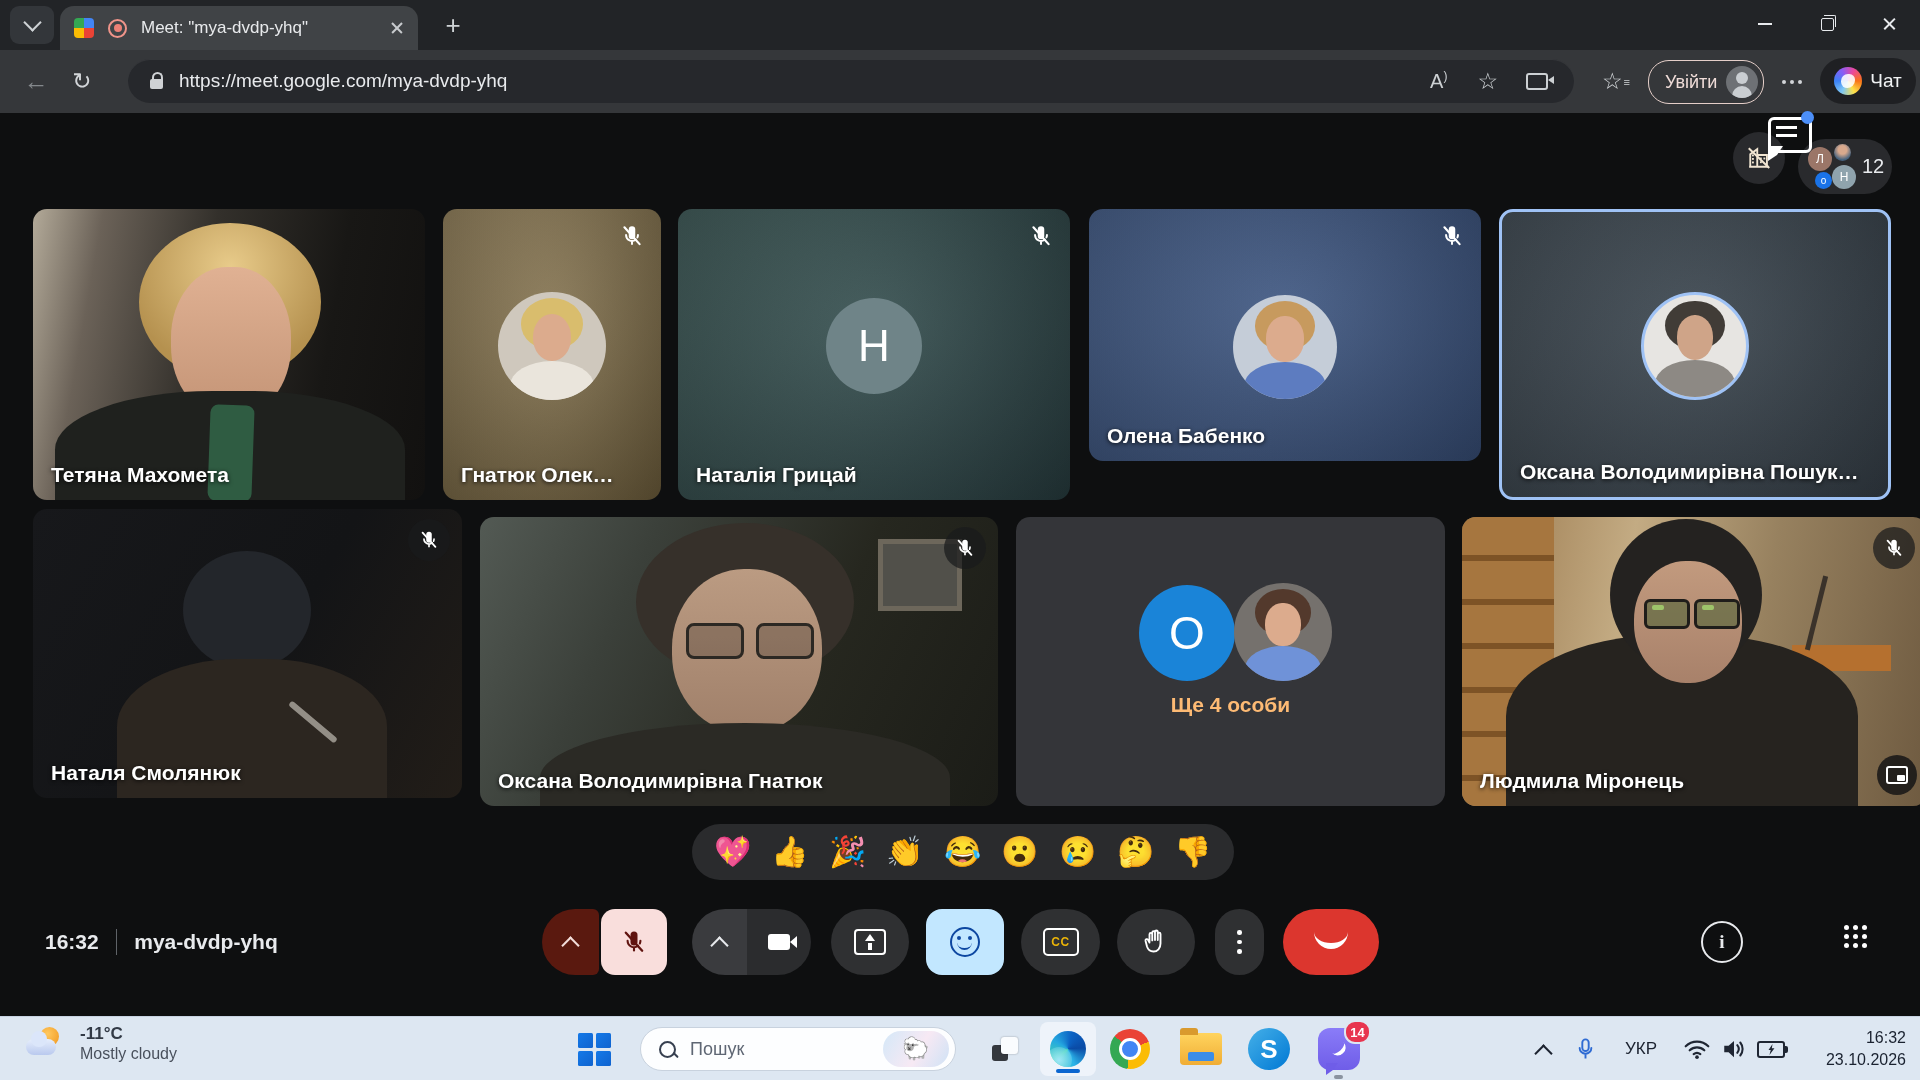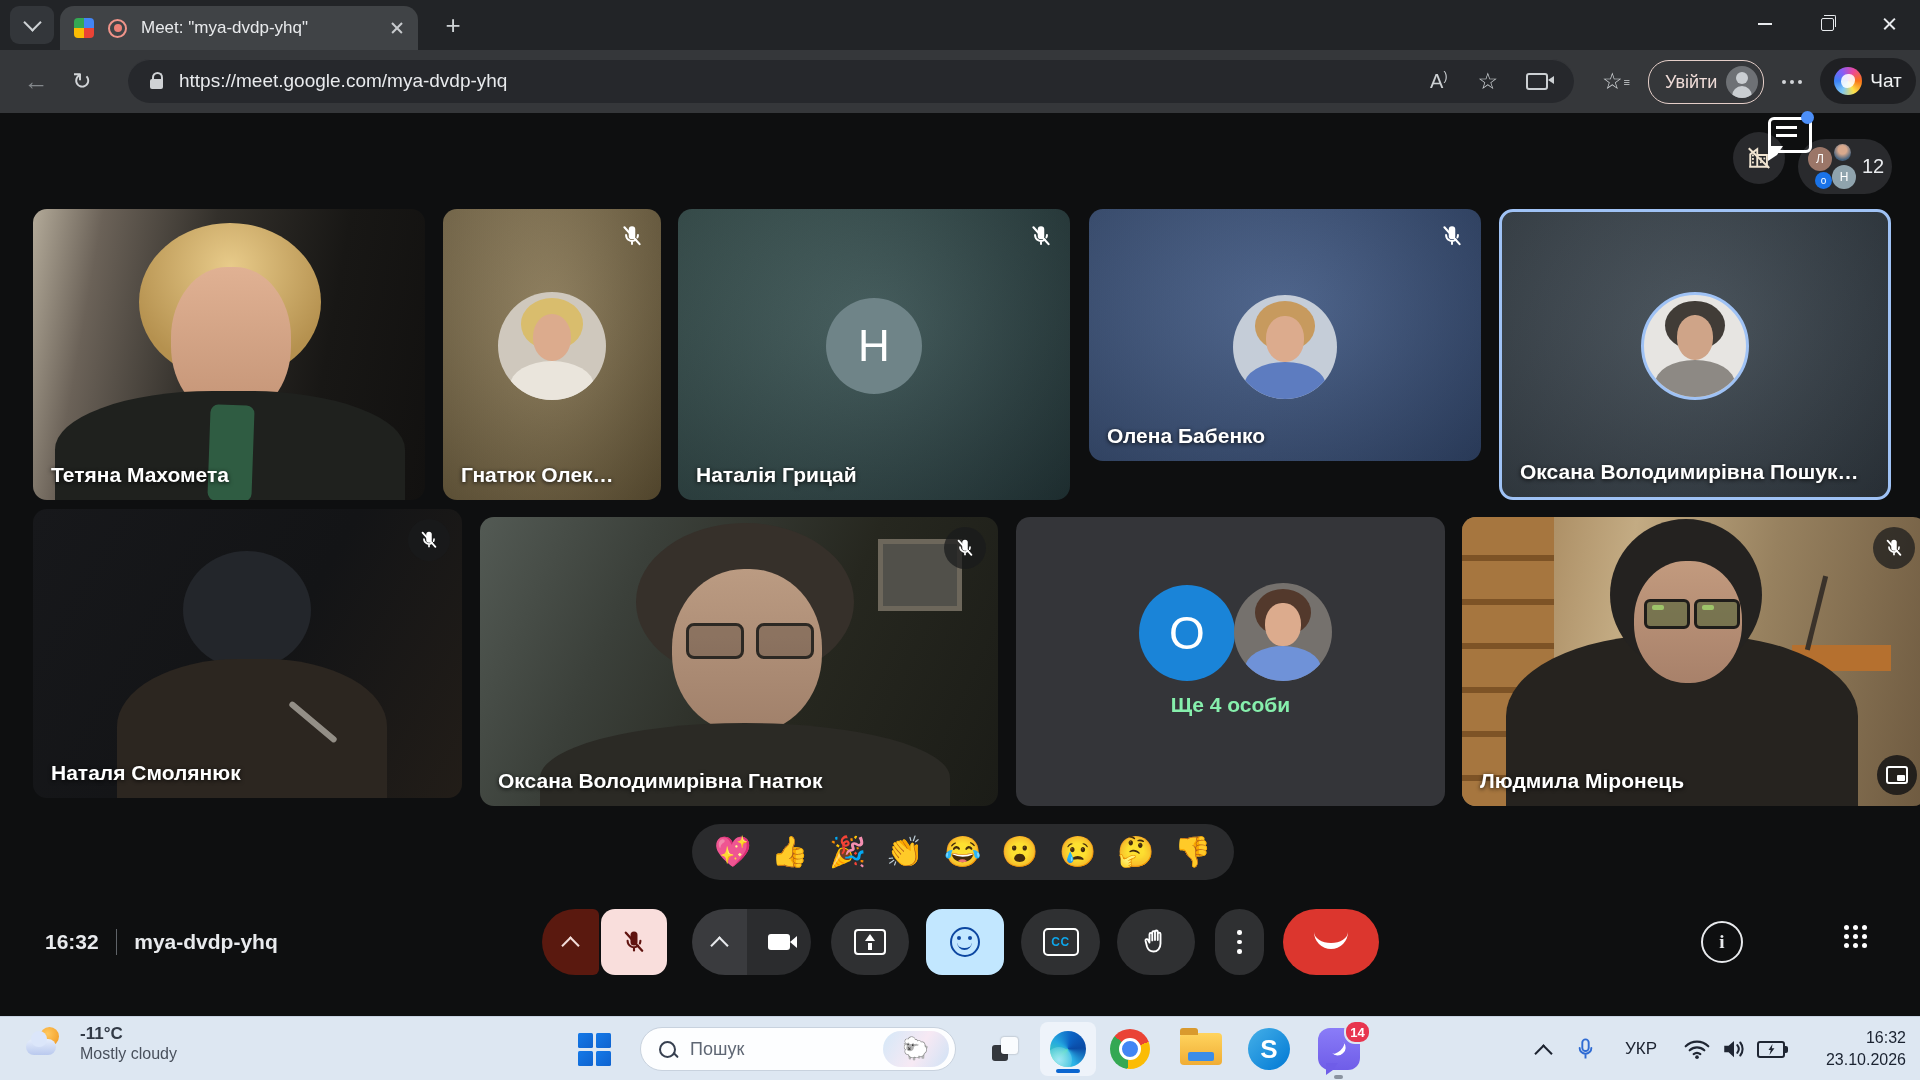--- a/index.html
+++ b/index.html
@@ -104,21 +104,21 @@
   .art{position:absolute;inset:0;}
   .art i{position:absolute;display:block;}
   .t1{background:linear-gradient(100deg,#b3aa99 0%,#6b6258 16%,#33302b 42%,#181715 72%,#121110 100%);}
   .t6{background:linear-gradient(120deg,#17181b 0%,#131416 55%,#221d18 100%);}
   .t7{background:linear-gradient(115deg,#535a54 0%,#3b403a 28%,#26271f 62%,#1b1c17 100%);}
   .t9{background:linear-gradient(100deg,#7d6747 0%,#ab8d63 16%,#c3ab83 34%,#97815f 62%,#6e5a40 100%);padding-left:36px;}
   .pip{position:absolute;right:10px;bottom:11px;width:40px;height:40px;border-radius:50%;background:rgba(18,18,20,.82);
        display:flex;align-items:center;justify-content:center;z-index:6;}
   .pipg{width:18px;height:14px;border:2px solid #fff;border-radius:3px;position:relative;}
   .pipg::after{content:"";position:absolute;right:1px;bottom:1px;width:8px;height:6px;background:#fff;border-radius:1px;}
-  .moretile-label{position:absolute;left:0;right:0;top:176px;text-align:center;color:#86efac;font-size:21px;font-weight:bold;}
+  .moretile-label{position:absolute;left:0;right:0;top:176px;text-align:center;color:#fdba74;font-size:21px;font-weight:bold;}
 
   
   .reactbar{position:absolute;left:692px;top:711px;width:542px;height:56px;border-radius:28px;background:#2a2b2d;
             display:flex;align-items:center;justify-content:space-around;padding:0 12px;box-sizing:border-box;}
   .emoji{font-size:30px;line-height:56px;}
 
   
   .ctl{position:absolute;top:796px;height:66px;border-radius:33px;background:#2f3032;display:flex;align-items:center;justify-content:center;}
   .meta{position:absolute;left:45px;top:796px;height:66px;display:flex;align-items:center;color:#e8eaed;font-size:21px;font-weight:bold;}
   .meta .div{width:1.5px;height:26px;background:#5f6368;margin:0 17px;}
@@ -135,21 +135,21 @@
   .present{left:831px;width:78px;}
   .presbox{width:28px;height:22px;border:2.5px solid #fff;border-radius:4px;display:flex;align-items:center;justify-content:center;position:relative;}
   .presbox::before{content:"";border-left:5px solid transparent;border-right:5px solid transparent;border-bottom:7px solid #fff;position:absolute;top:3px;}
   .presbox::after{content:"";position:absolute;bottom:3px;width:4px;height:7px;background:#fff;}
   .react{left:926px;width:78px;background:#c2e7ff;border-radius:16px;}
   .smiley{width:30px;height:30px;border:2.6px solid #0d47a1;border-radius:50%;position:relative;box-sizing:border-box;}
   .smiley::before{content:"";position:absolute;left:5px;top:7px;width:4px;height:4px;border-radius:50%;background:#0d47a1;box-shadow:11px 0 0 #0d47a1;}
   .smiley::after{content:"";position:absolute;left:5px;top:10px;width:15px;height:9px;border-bottom:2.6px solid #0d47a1;border-radius:0 0 12px 12px;}
   .ccbtn{left:1021px;width:79px;}
   .ccbox{width:32px;height:24px;border:2.5px solid #fff;border-radius:5px;display:flex;align-items:center;justify-content:center;
-         color:#0ea5e9;font-size:12px;font-weight:bold;letter-spacing:.5px;}
+         color:#eab308;font-size:12px;font-weight:bold;letter-spacing:.5px;}
   .hand{left:1117px;width:78px;}
   .morebtn{left:1215px;width:49px;}
   .vdots{display:flex;flex-direction:column;gap:5px;}
   .vdots i{width:4.5px;height:4.5px;border-radius:50%;background:#fff;}
   .endcall{left:1283px;width:96px;background:#dc362e;}
   .handset{width:34px;height:14px;border-bottom:6.5px solid #fff;border-radius:0 0 17px 17px;margin-top:-6px;}
   .rightic{position:absolute;top:808px;display:flex;align-items:center;justify-content:center;}
   .infoic{left:1701px;width:38px;height:38px;border:2.6px solid #e8eaed;border-radius:50%;color:#e8eaed;font-size:19px;font-weight:bold;font-family:"Liberation Serif",serif;}
   .chatw{left:1766px;width:48px;height:44px;position:absolute;}
   .chatbub{position:absolute;left:2px;top:4px;width:38px;height:30px;border:3px solid #fff;border-radius:6px;}

